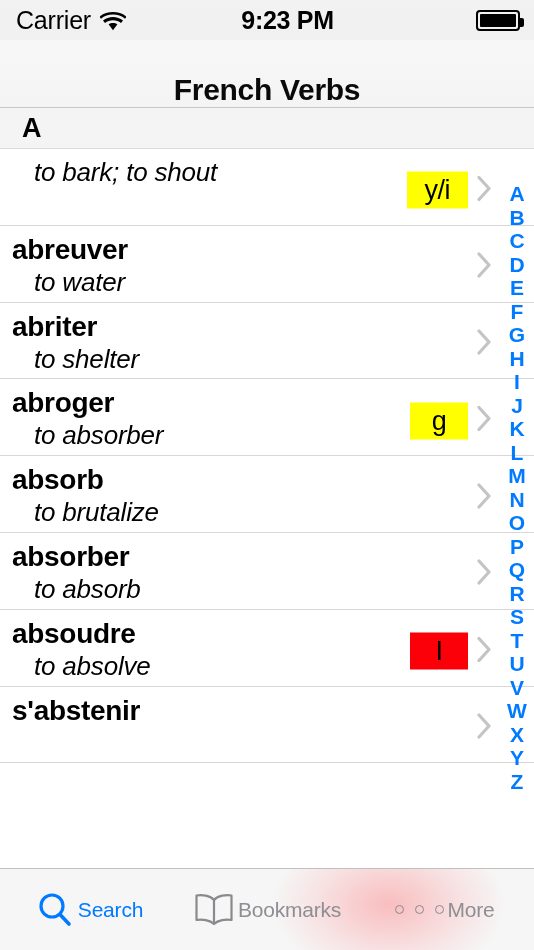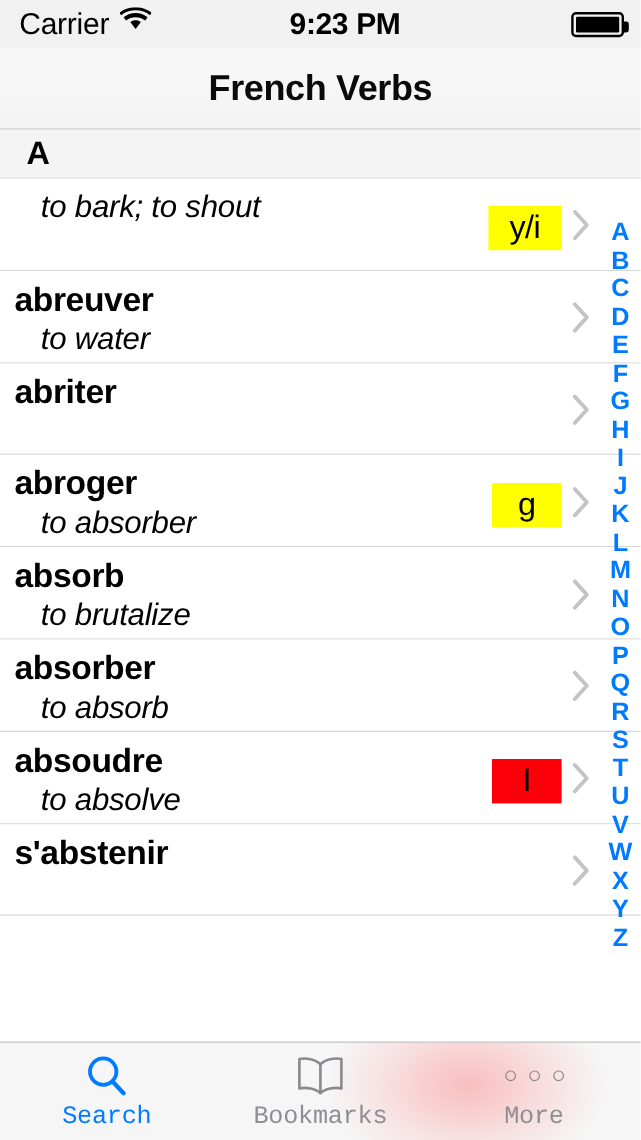--- a/index.html
+++ b/index.html
@@ -18,21 +18,21 @@
 
   
   .statusbar {
     position:relative;
     height:40px;
     background:linear-gradient(to bottom,#f2f2f2 0%,#f0f0f0 100%);
     display:flex;
     align-items:center;
     padding:0 16px;
   }
-  .sb-left { display:flex; align-items:flex-start; gap:9px; }
+  .sb-left { display:flex; align-items:flex-end; gap:9px; }
   .sb-carrier { font-size:25px; color:#000; letter-spacing:-0.2px; }
   .wifi-icon { display:block; }
   .sb-time {
     position:absolute;
     left:0; right:0;
     text-align:center;
     font-size:25px;
     font-weight:bold;
     color:#000;
     letter-spacing:-0.3px;
@@ -66,21 +66,21 @@
     background:#000;
     border-radius:1px;
     width:36px;
   }
 
   
   .navbar {
     height:68px;
     background:linear-gradient(to bottom,#f7f7f7 0%,#f4f4f4 100%);
     display:flex;
-    align-items:center;
+    align-items:flex-end;
     justify-content:center;
     border-bottom:1px solid #c8c7cc;
     position:relative;
   }
   .nav-title {
     font-size:30px;
     font-weight:bold;
     color:#0a0a0a;
     letter-spacing:-0.3px;
   }
@@ -198,27 +198,26 @@
     content:"";
     position:absolute;
     right:30px; top:-40px;
     width:230px; height:150px;
     background:radial-gradient(ellipse at center, rgba(250,170,172,0.75) 0%, rgba(250,190,192,0.35) 45%, rgba(246,246,246,0) 72%);
     pointer-events:none;
   }
   .tab {
     flex:1;
     display:flex;
-    flex-direction:column;
+    flex-direction:row;
     align-items:center;
     justify-content:center;
     gap:3px;
     position:relative;
     z-index:2;
-    font-family:Liberation Mono, monospace;
   }
   .tab-icon { height:40px; display:flex; align-items:center; justify-content:center; }
   .tab-label {
     font-size:21px;
     line-height:23px;
     letter-spacing:-0.2px;
   }
   .tab.active .tab-label { color:#007aff; }
   .tab.inactive .tab-label { color:#8e8e93; }
   .dots { display:flex; gap:11px; align-items:center; }
@@ -280,20 +279,21 @@
             <div class="row-right">
               <span><svg class="chevron" viewBox="0 0 15 26">
                   <polyline points="2,2 12,13 2,24" fill="none" stroke="#c4c4c6" stroke-width="3.2" stroke-linecap="round" stroke-linejoin="round"></polyline>
                 </svg></span>
             </div>
           </div>
         </div>
         <div class="row">
           <div class="row-inner">
             <div class="row-word">abriter</div>
+            <div class="row-def">to shelter</div>
             <div class="row-right">
               <span><svg class="chevron" viewBox="0 0 15 26">
                   <polyline points="2,2 12,13 2,24" fill="none" stroke="#c4c4c6" stroke-width="3.2" stroke-linecap="round" stroke-linejoin="round"></polyline>
                 </svg></span>
             </div>
           </div>
         </div>
         <div class="row">
           <div class="row-inner">
             <div class="row-word">abroger</div>

